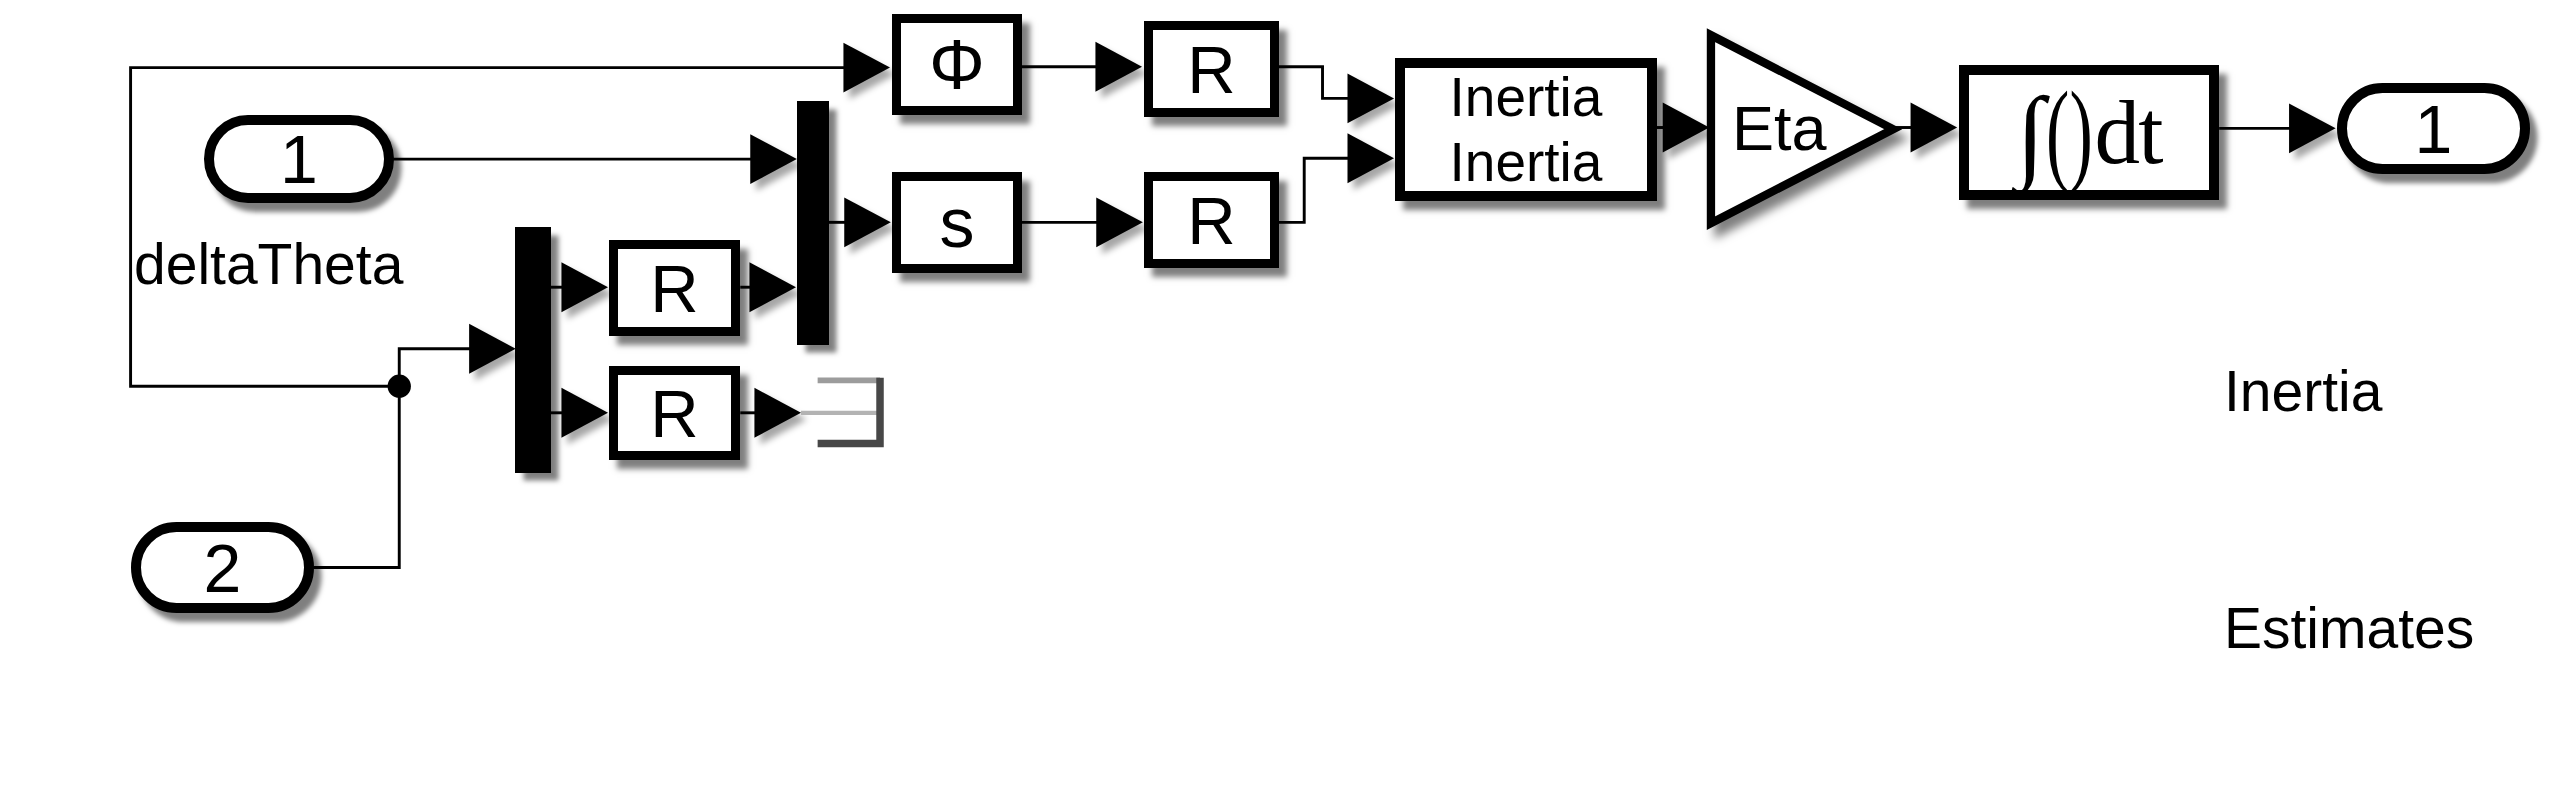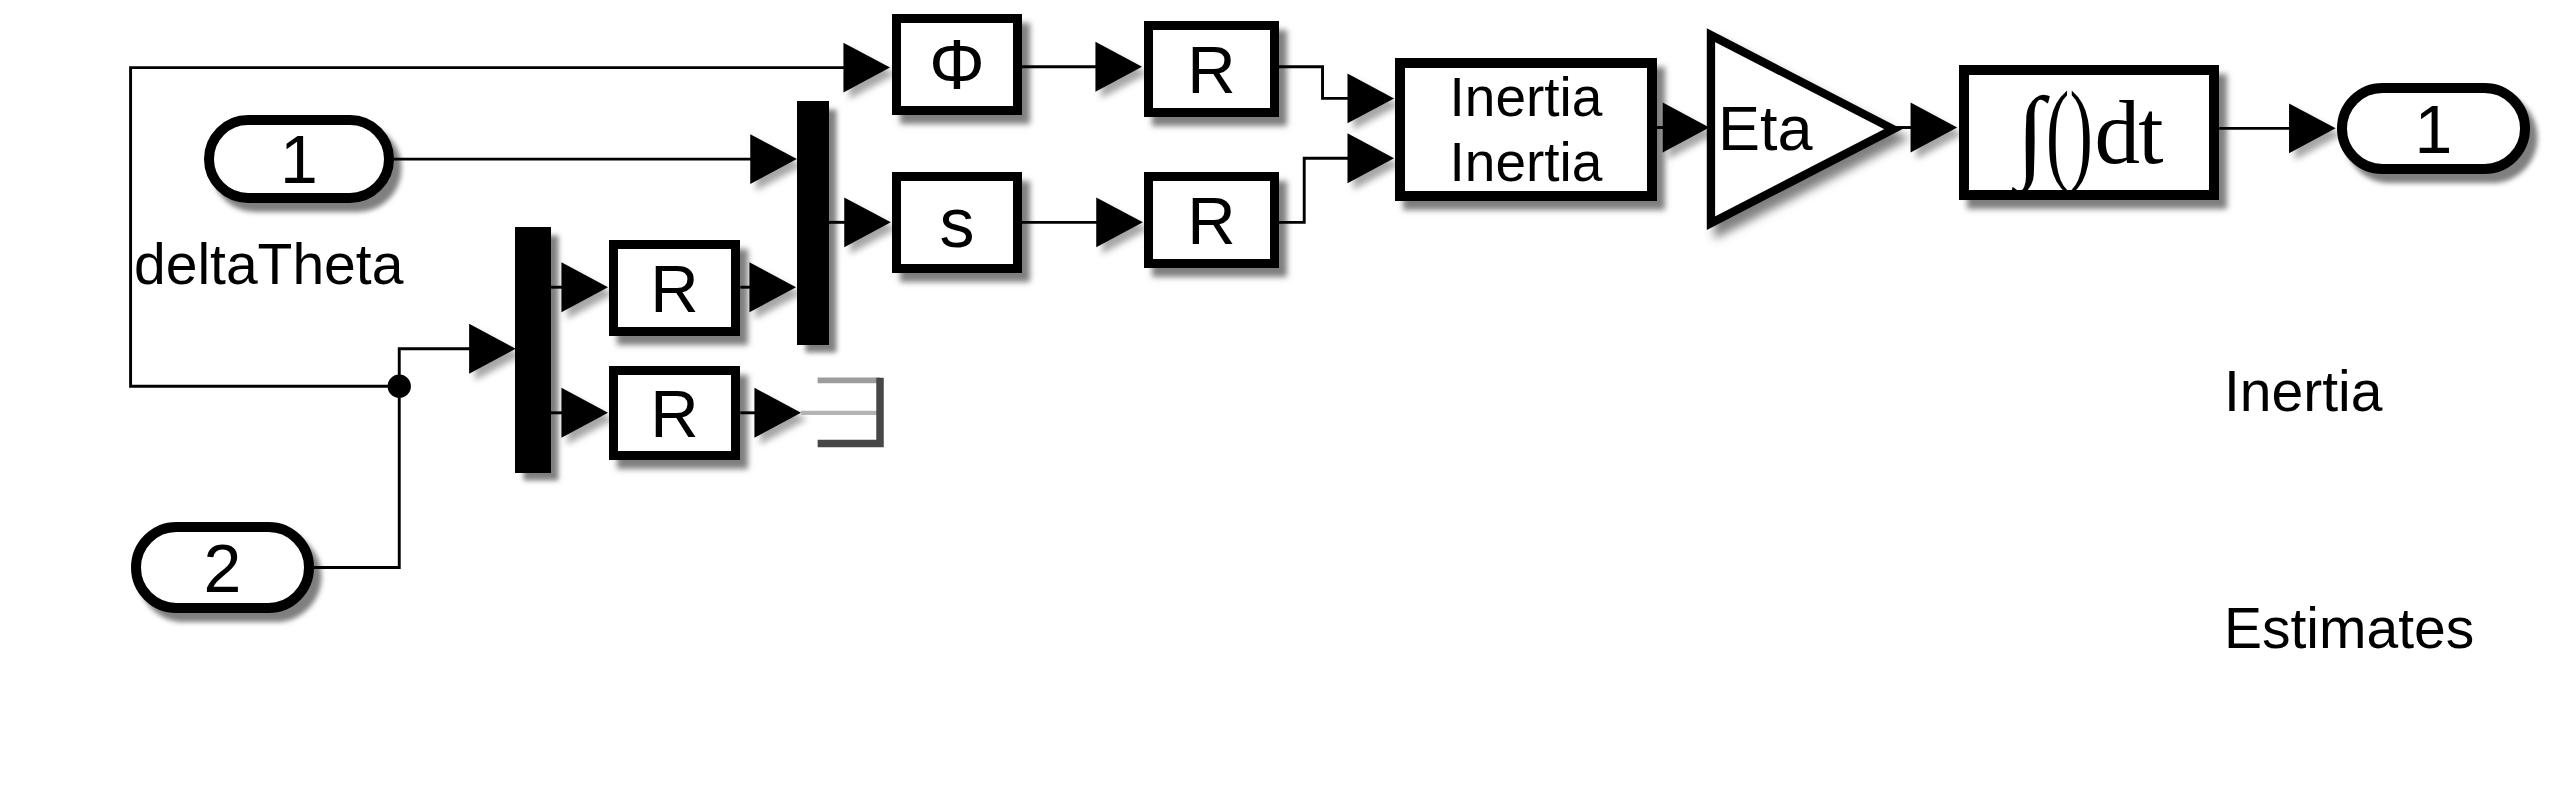--- a/index.html
+++ b/index.html
@@ -31,21 +31,21 @@
   .muxbar{
     position:absolute;z-index:2;background:#000;
     box-shadow:7.5px 8.3px 5px rgba(0,0,0,0.5);
   }
   .lbl{
     position:absolute;z-index:3;color:#000;
     font-size:57px;line-height:79px;white-space:pre;
   }
   .gain-label{
     position:absolute;z-index:3;color:#000;font-size:63px;line-height:63px;
-    white-space:nowrap;text-align:left;
+    white-space:nowrap;text-align:left;margin-left:14px;
   }
 </style>
 </head>
 <body>
 
 <div class="canvas">
 
   <svg class="wires" width="2576" height="799" viewBox="0 0 3097 960">
 
     <g stroke="#000" stroke-width="3.5" fill="none">

